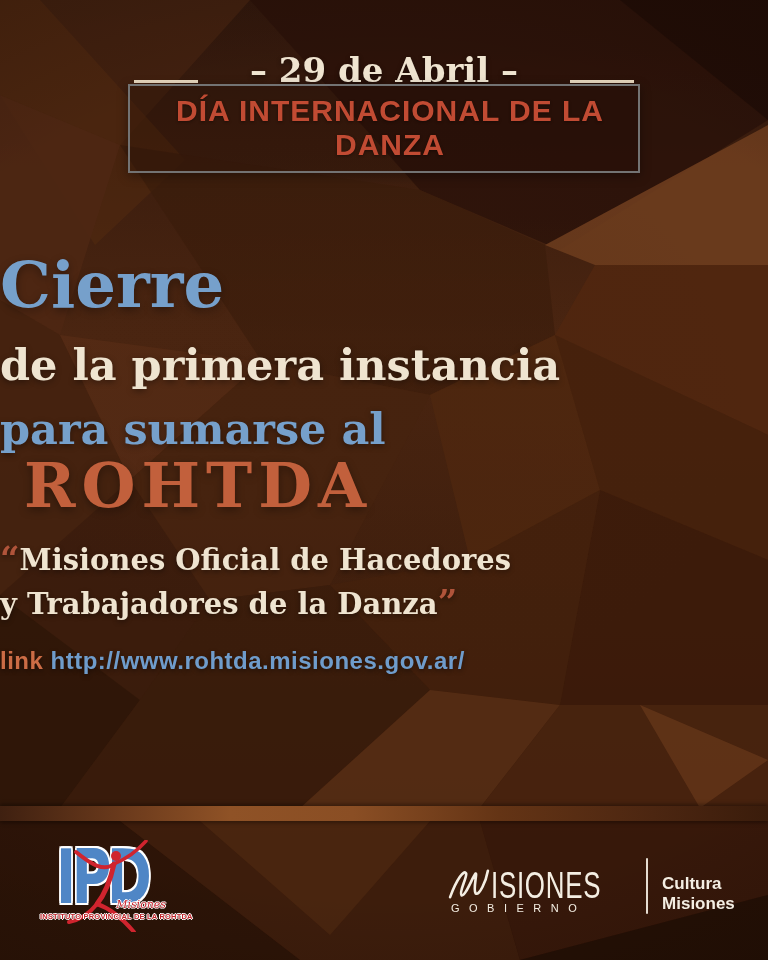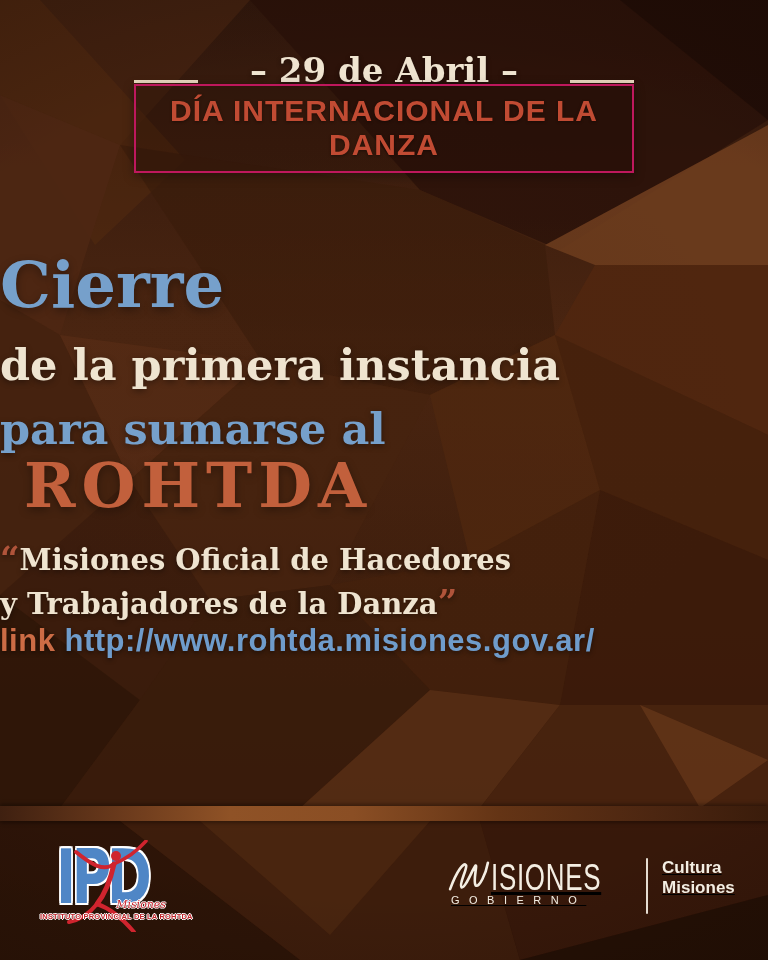--- a/index.html
+++ b/index.html
@@ -24,37 +24,37 @@
     position:absolute;top:50px;left:50%;transform:translateX(-50%);
     width:500px;display:flex;align-items:flex-end;gap:46px;
   }
   .date-rule{flex:1;height:3px;background:#e9d9bf;margin-bottom:7px;}
   .date-text{
     font-size:34px;color:#efe4d0;padding:0 6px;white-space:nowrap;
     text-shadow:0 2px 5px rgba(0,0,0,0.45);
   }
   .banner-box{
     position:absolute;top:84px;left:50%;transform:translateX(-50%);
-    width:496px;border:2px solid #be185d;background:rgba(28,11,5,0.22);
-    padding:8px 0 9px 0;text-align:center;
+    width:496px;border:2px solid #737373;background:rgba(28,11,5,0.22);
+    padding:8px 0 9px 12px;text-align:center;
     box-shadow:0 3px 10px rgba(0,0,0,0.35);
   }
   .banner-title{
     font-size:30px;font-weight:bold;color:#c14b33;letter-spacing:1px;
     text-shadow:0 1px 3px rgba(0,0,0,0.4);
   }
 
   
   .headline{top:250px;font-size:64px;color:#76a0cb;text-shadow:0 3px 8px rgba(0,0,0,0.35);}
   .sub1{top:342px;font-size:43px;color:#efe4d0;text-shadow:0 2px 6px rgba(0,0,0,0.4);}
   .sub2{top:406px;font-size:43px;color:#76a0cb;text-shadow:0 2px 6px rgba(0,0,0,0.4);}
   .acronym{top:453px;font-size:62px;color:#c2603c;letter-spacing:6px;text-shadow:0 3px 8px rgba(0,0,0,0.35);padding-left:24px;}
   .quote-block{top:537px;font-size:29px;color:#efe4d0;line-height:42px;text-shadow:0 2px 5px rgba(0,0,0,0.4);}
   .quote-mark{color:#b0543a;font-size:34px;}
-  .link-line{top:624px;font-size:31px;font-weight:bold;letter-spacing:0.5px;text-shadow:0 2px 5px rgba(0,0,0,0.45);}
+  .link-line{top:648px;font-size:24px;font-weight:bold;letter-spacing:0.5px;text-shadow:0 2px 5px rgba(0,0,0,0.45);}
   .link-label{color:#cc6c45;}
   .link-url{color:#6f9ccb;}
 
   
   .footer-band{
     position:absolute;top:806px;left:0;width:768px;height:15px;
     background:linear-gradient(90deg,#3f2010 0%,#6b3a1c 16%,#8f5226 30%,#8a4e24 46%,#643415 65%,#4c2611 85%,#3a1c0b 100%);
     box-shadow:0 -2px 4px rgba(0,0,0,0.3),0 2px 4px rgba(0,0,0,0.3);
   }
   .ipd-logo{position:absolute;left:40px;top:846px;width:140px;height:100px;}
@@ -73,21 +73,21 @@
     font-family:"DejaVu Serif","Liberation Serif",serif;font-style:italic;
     font-size:11px;color:#c9242e;
     text-shadow:1px 0 0 #fff,-1px 0 0 #fff,0 1px 0 #fff,0 -1px 0 #fff;
   }
   .ipd-caption{
     position:absolute;left:0;top:66px;width:140px;text-align:center;
     font-size:7.5px;font-weight:bold;color:#c1272d;letter-spacing:0.2px;white-space:nowrap;
     text-shadow:1px 0 0 #fff,-1px 0 0 #fff,0 1px 0 #fff,0 -1px 0 #fff;
   }
 
-  .gov-logo{position:absolute;left:448px;top:858px;display:flex;align-items:flex-start;text-decoration:underline;}
+  .gov-logo{position:absolute;left:448px;top:858px;display:flex;align-items:flex-end;}
   .gov-left{display:flex;flex-direction:column;}
   .gov-wordmark-row{display:flex;align-items:flex-end;}
   .gov-m-icon{margin-right:1px;margin-bottom:2px;}
   .gov-wordmark{
     font-size:36px;line-height:32px;font-weight:400;color:#f4eee3;
     letter-spacing:1px;transform:scaleX(0.72);transform-origin:left bottom;white-space:nowrap;
   }
   .gov-sub{
     font-size:11px;font-weight:400;color:#f4eee3;letter-spacing:9.5px;
     margin-top:0;padding-left:3px;white-space:nowrap;

